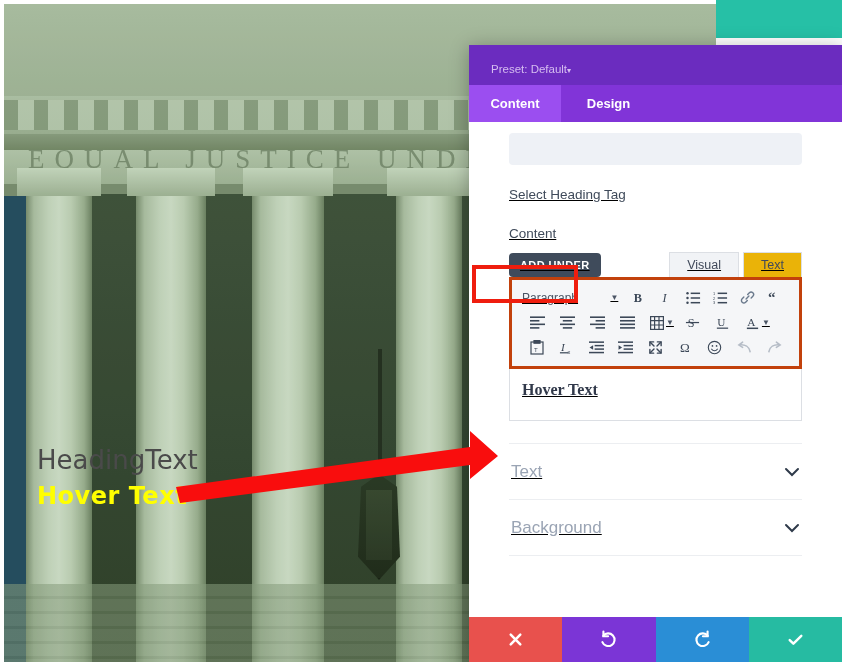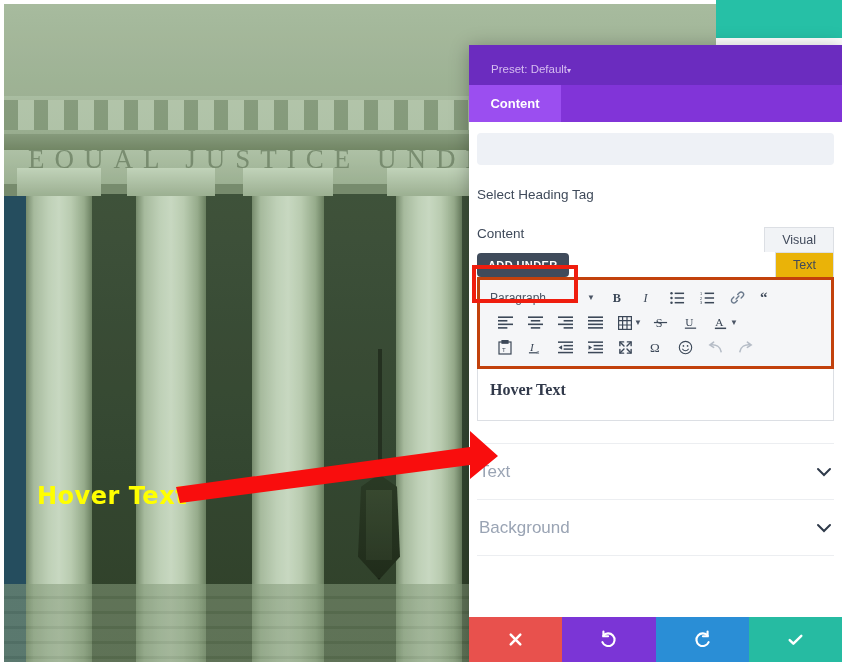--- a/index.html
+++ b/index.html
@@ -166,21 +166,21 @@
     text-align:center; cursor:pointer; flex:0 0 auto;
   }
   .tab.t-content{ width:92px; background:#9b4ef0; }
   .tab.t-design{ width:95px; }
   .tab.t-advanced{ width:120px; }
 
   .panel-body{
     flex:1; overflow:hidden; position:relative; background:#fff;
     padding:0 0 0 0;
   }
-  .scroll-inner{ padding:0 8px; }
+  .scroll-inner{ padding:0 40px;text-decoration:underline; }
 
   .field-blank{
     margin-top:11px; height:32px; background:#eef1f6; border-radius:4px;
   }
   .field-label{
     margin-top:22px; color:#3f4a5a; font-size:13.5px;
   }
   .select-box{
     margin-top:7px; height:29px; background:#eef1f6; border-radius:3px;
     display:flex; align-items:center; padding:0 10px; position:relative;
@@ -196,21 +196,21 @@
     margin-top:24px; color:#3f4a5a; font-size:13.5px;
   }
 
   
   .editor-wrap{ margin-top:8px; }
   .editor-top{ display:flex; align-items:flex-end; height:28px; position:relative; }
   .add-media{
     background:#3f4b5b; color:#fff; font-size:11px; font-weight:bold;
     letter-spacing:.4px; padding:6px 11px; border-radius:4px;
   }
-  .vt-tabs{ margin-left:auto; display:flex; align-items:flex-end;flex-direction:column; }
+  .vt-tabs{ margin-left:auto; display:flex; align-items:flex-end; }
   .vt{
     font-size:12.5px; color:#40495a; padding:5px 17px 5px 17px;
     border:1px solid #dcdfe4; border-bottom:none; cursor:pointer;
     background:#eab308;
   }
   .vt.active{ background:#f1f3f6; }
   .vt.text{ margin-left:4px; }
 
   .tmce{
     border:3px solid #c2410c; background:#f5f6f8;
@@ -311,37 +311,39 @@
           </div>
       </div>
 
       <div class="lamp-rod"></div>
       <div class="lamp"></div>
       <div class="lamp-glass"></div>
       <div class="steps"></div>
       <div class="hover-tint"></div>
     </div>
 
+    <div class="heading-text">HeadingText</div>
     <div class="hover-text">Hover Text</div>
   </div>
 
   <div class="teal-block"></div>
 
   <div class="rail"></div>
 
   <div class="panel">
 
     <div class="panel-header">
       <div class="preset">
         <span>Preset: Default</span><span class="caret">▾</span>
       </div>
     </div>
 
     <div class="tabs">
       <div class="tab t-content">Content</div>
+      <div class="tab t-design">Design</div>
     </div>
 
     <div class="panel-body">
       <div class="scroll-inner">
 
         <div class="field-blank"></div>
 
         <div class="field-label">Select Heading Tag</div>
 
         <div class="content-label">Content</div>

